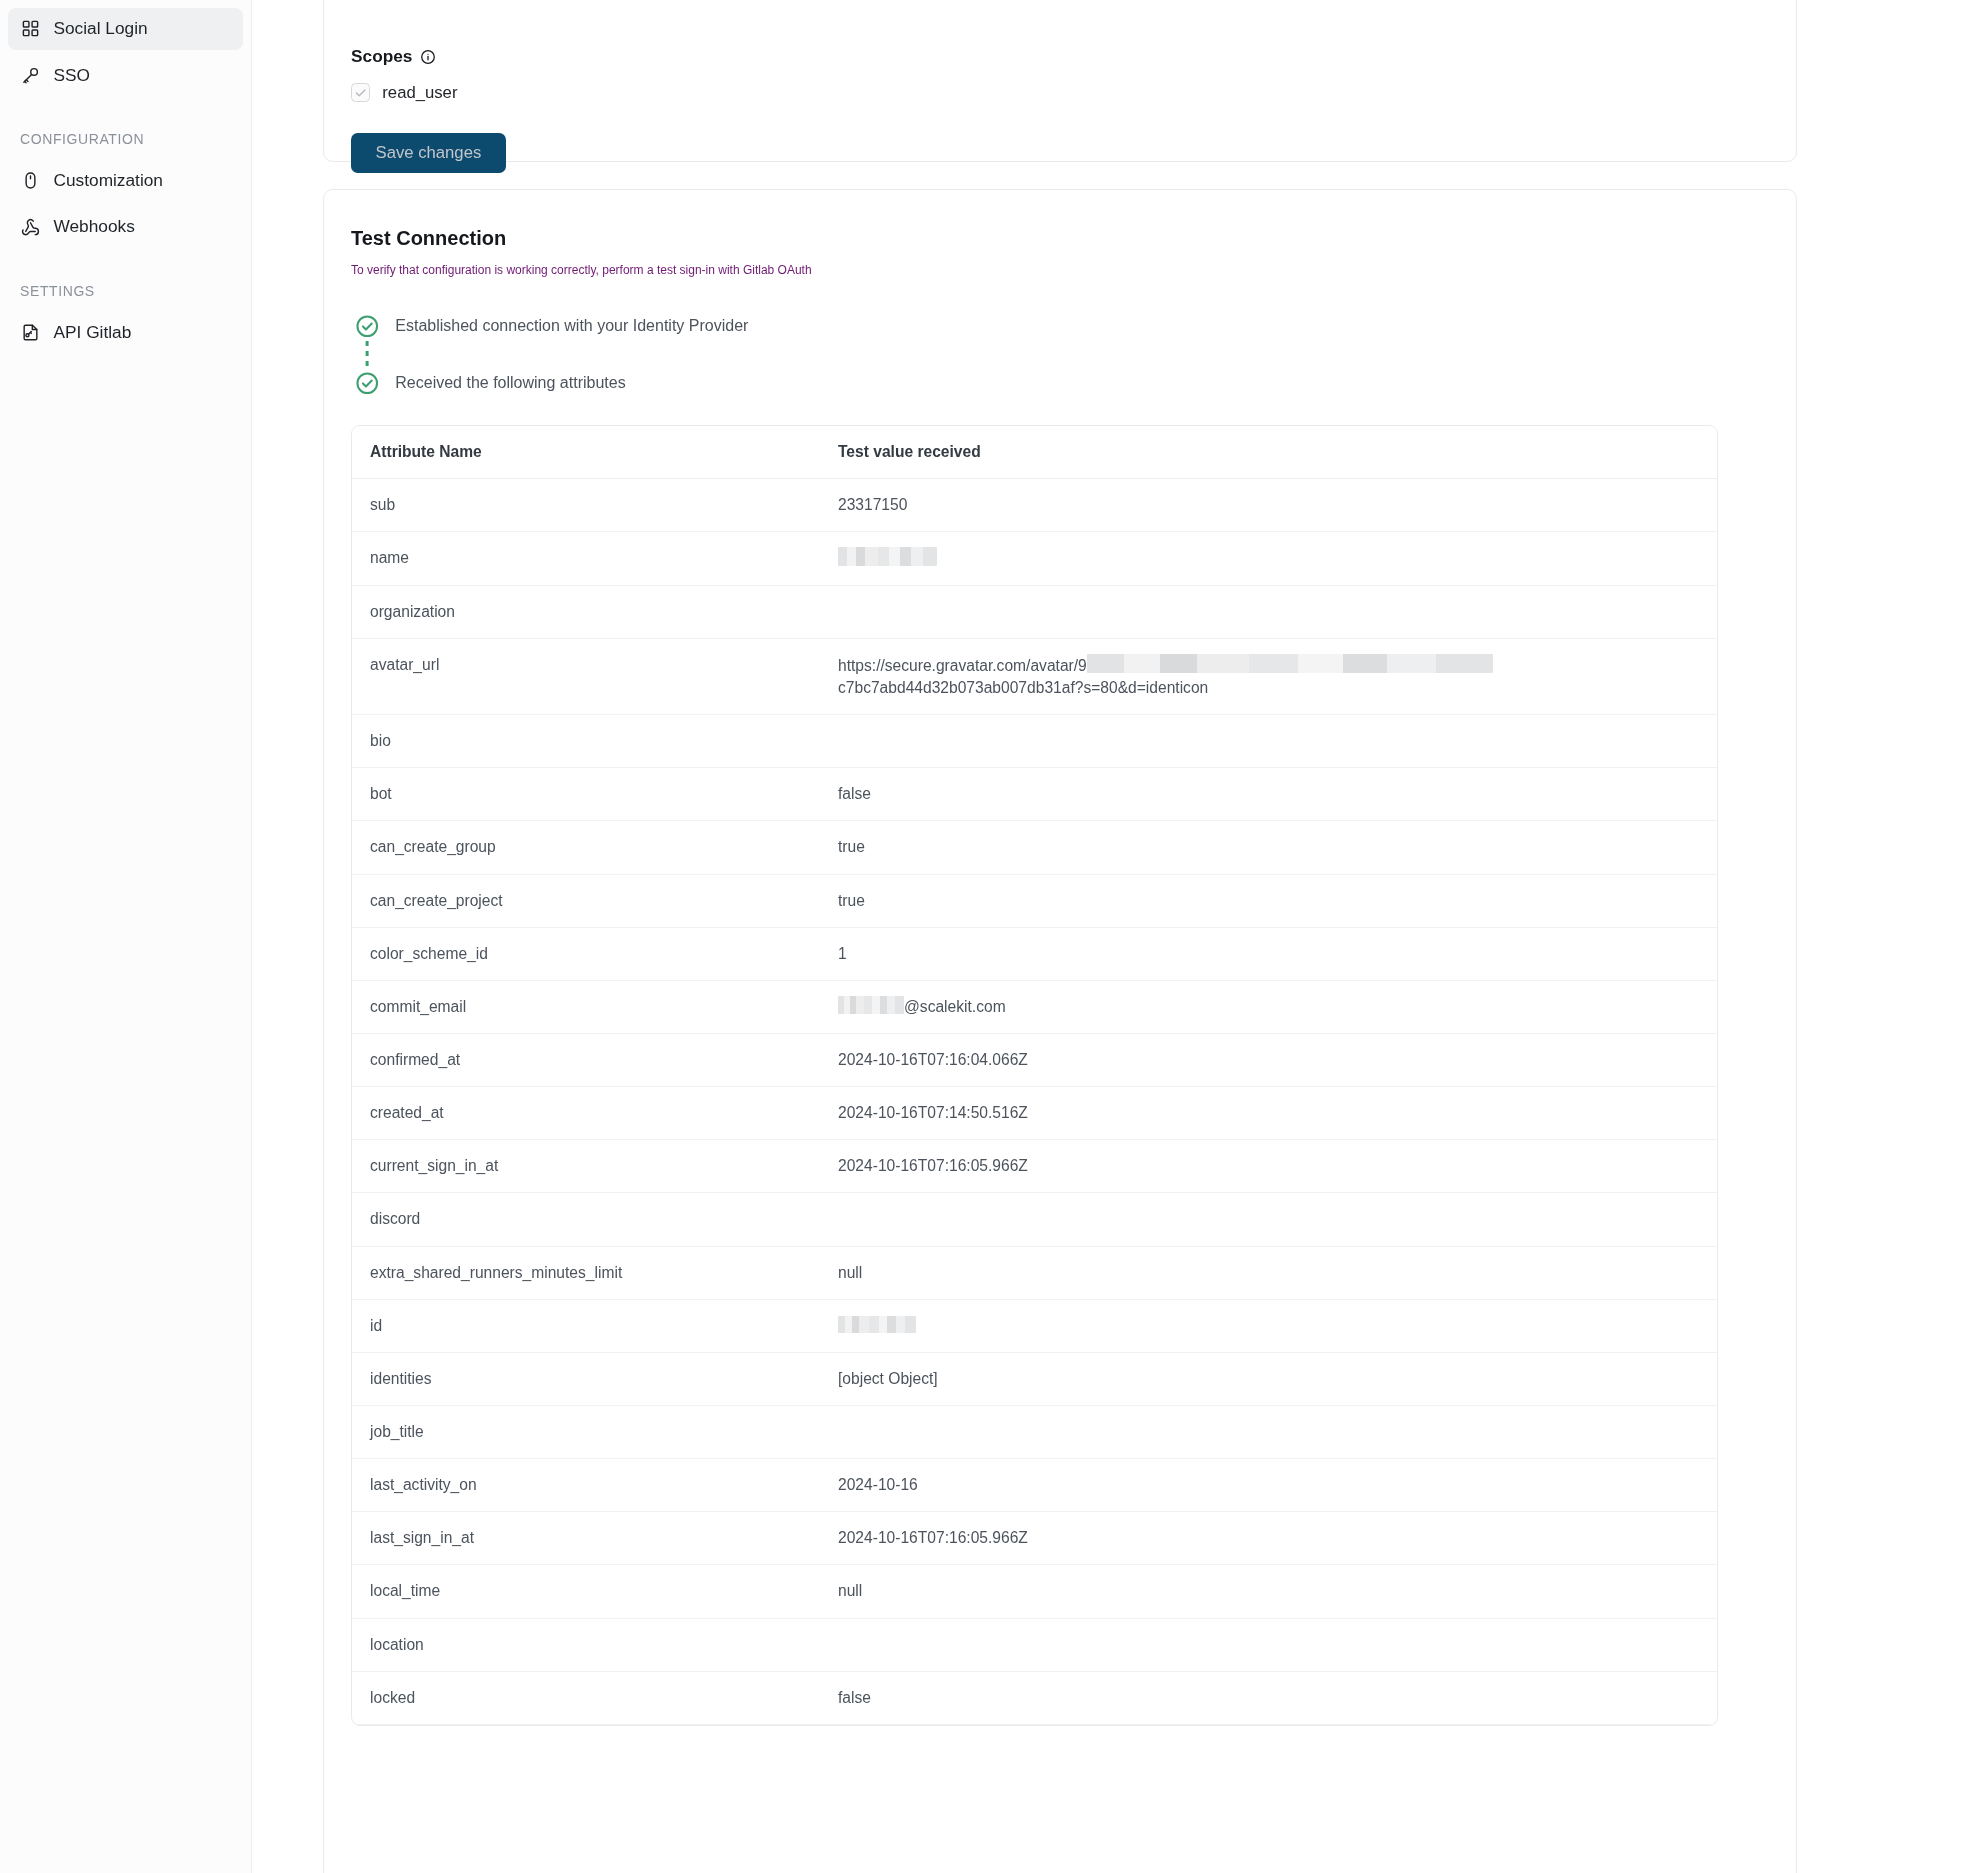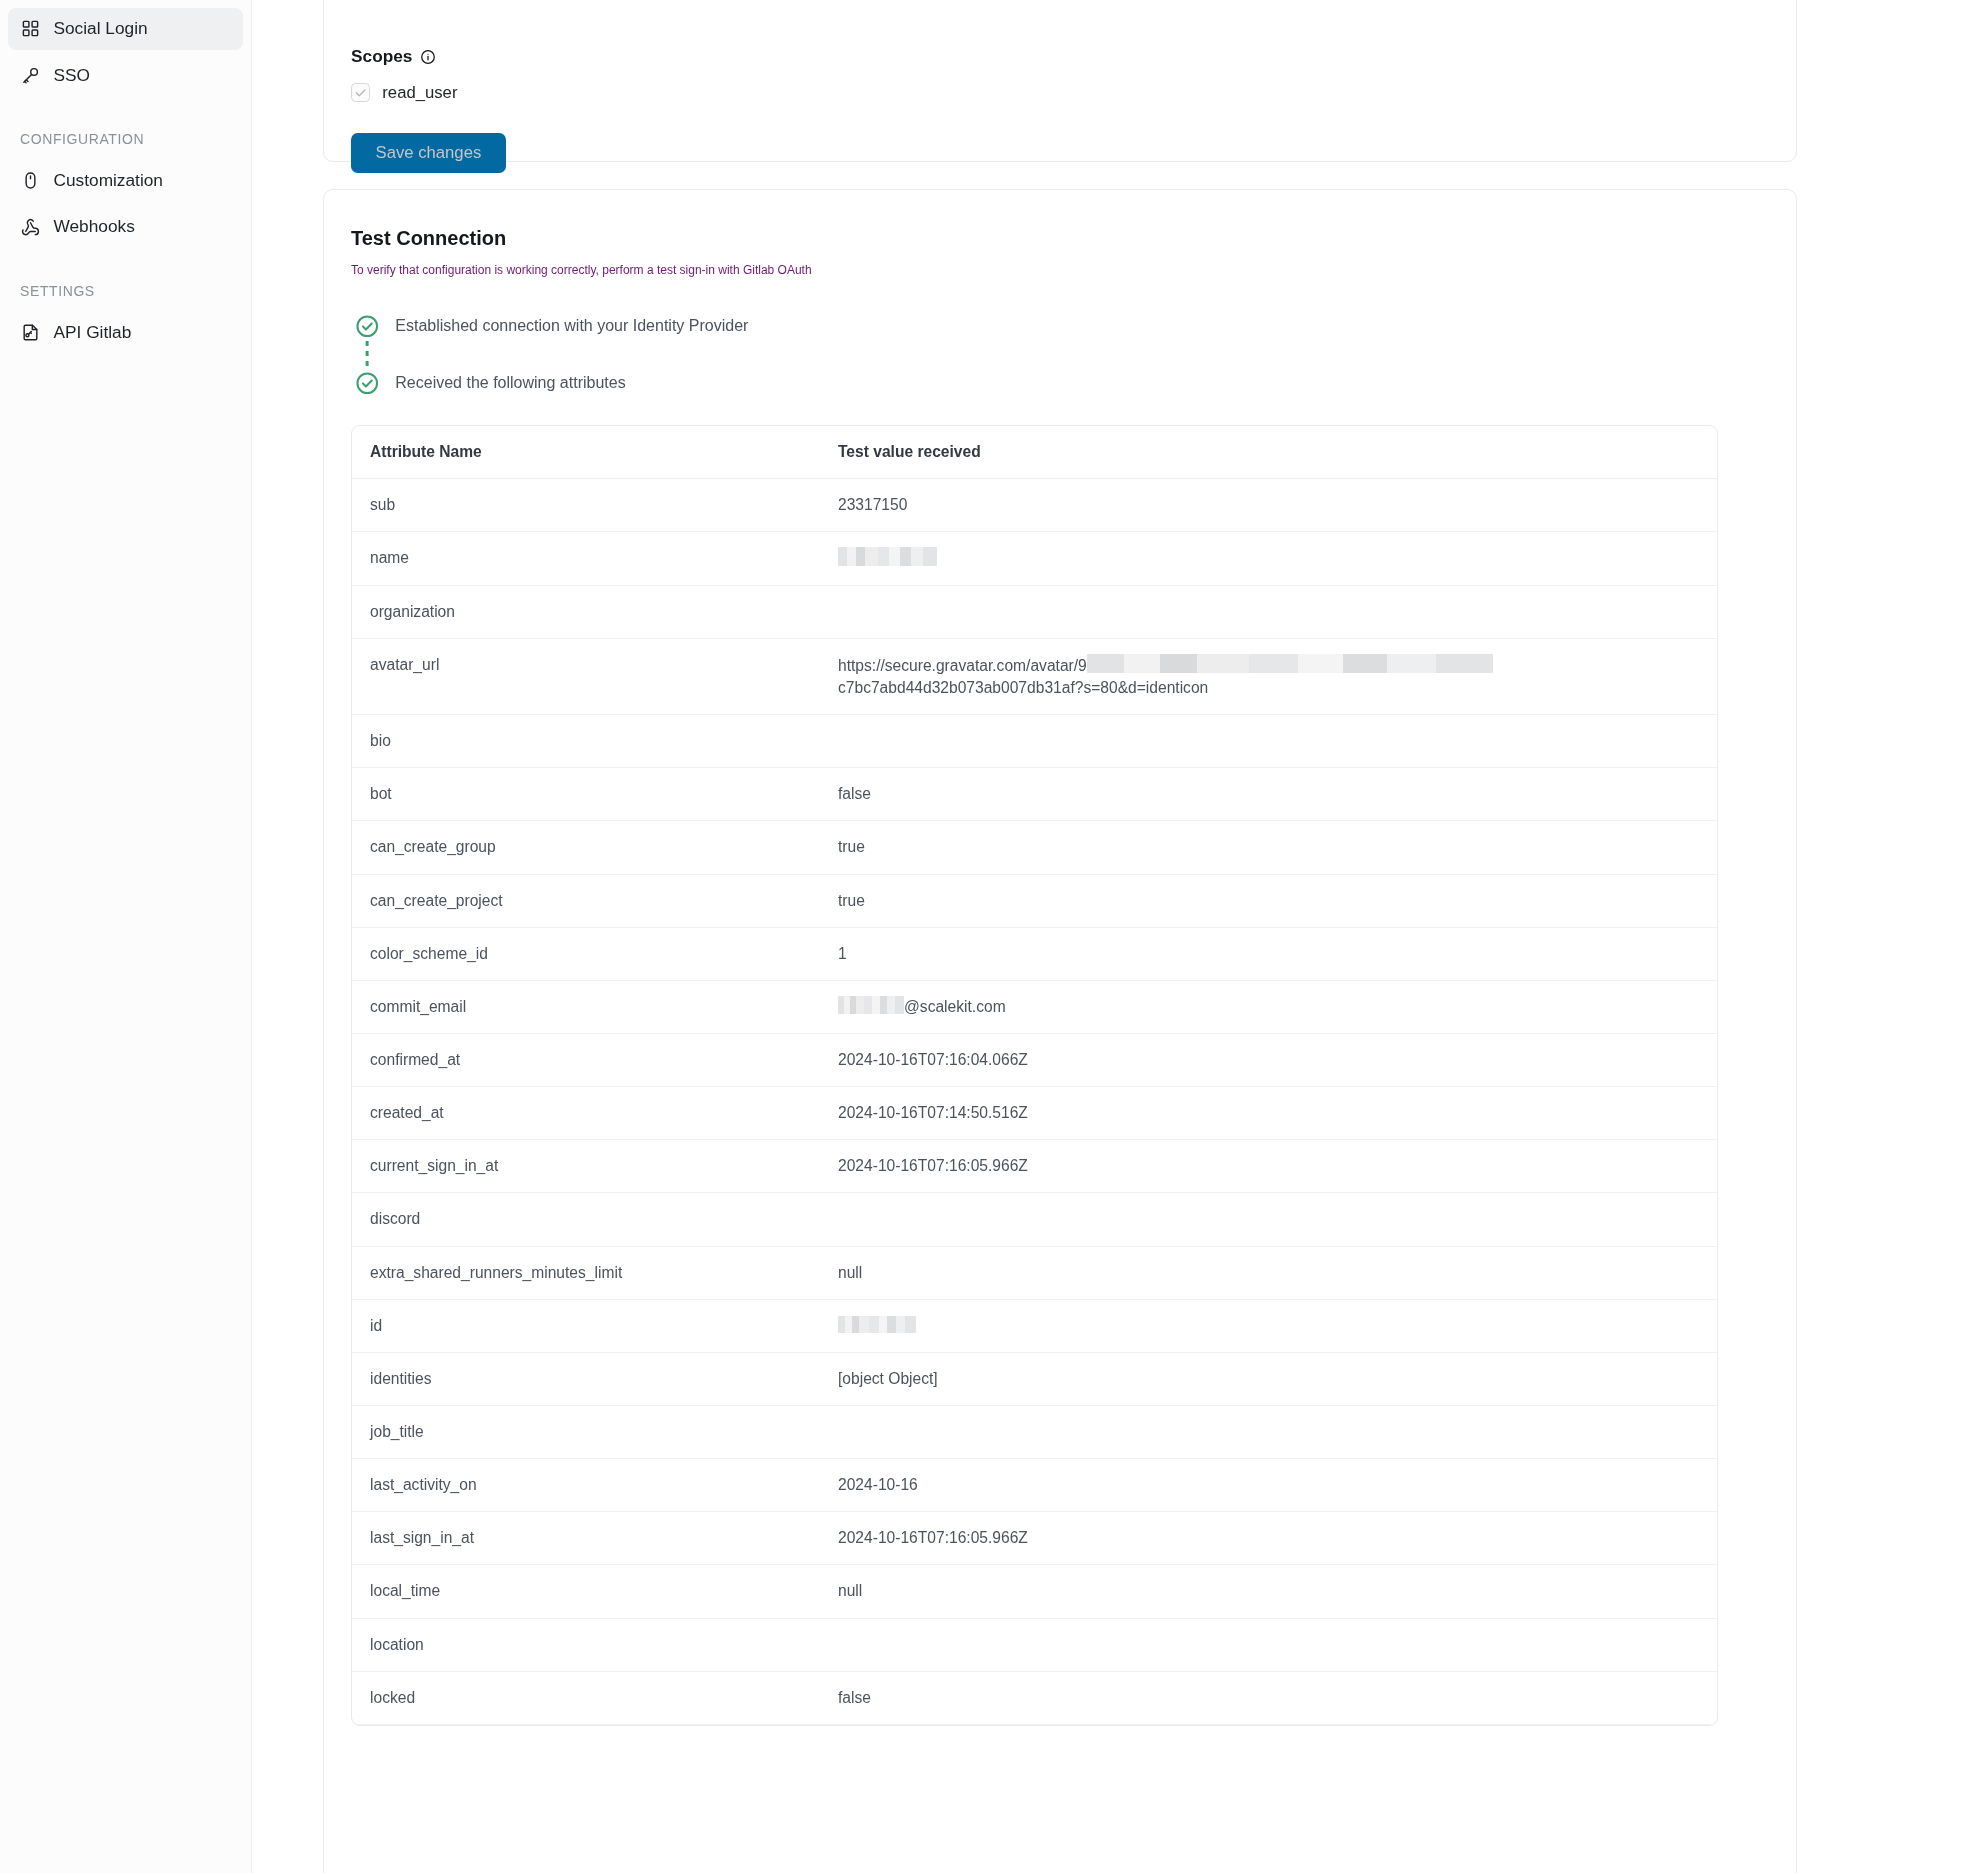--- a/index.html
+++ b/index.html
@@ -78,21 +78,21 @@
     border: 1.1px solid #d5d8dc; border-radius: 4.5px;
     background: #fbfbfc;
     display: flex; align-items: center; justify-content: center;
   }
   .cbox svg { width: 13.4px; height: 13.4px; display:block; }
   .cbox-label { font-size: 16.7px; color: #23272c; }
 
   .btn-save {
     display: inline-flex; align-items: center; justify-content: center;
     height: 40px; padding: 0 24.5px;
-    background: #0369a1; color: #c3c6ca;
+    background: #0c4a6e; color: #c3c6ca;
     border: none; border-radius: 6.7px;
     font-size: 16.7px; font-family: inherit;
     cursor: default;
   }
 
   
   .test-head { padding: 37px 27px 0 27px; }
   .test-title { font-size: 20px; font-weight: 700; color: #15181c; margin: 0 0 12.3px 0; }
   .test-sub { font-size: 12px; color: #701a75; margin: 0; line-height: 1.35; }
 

